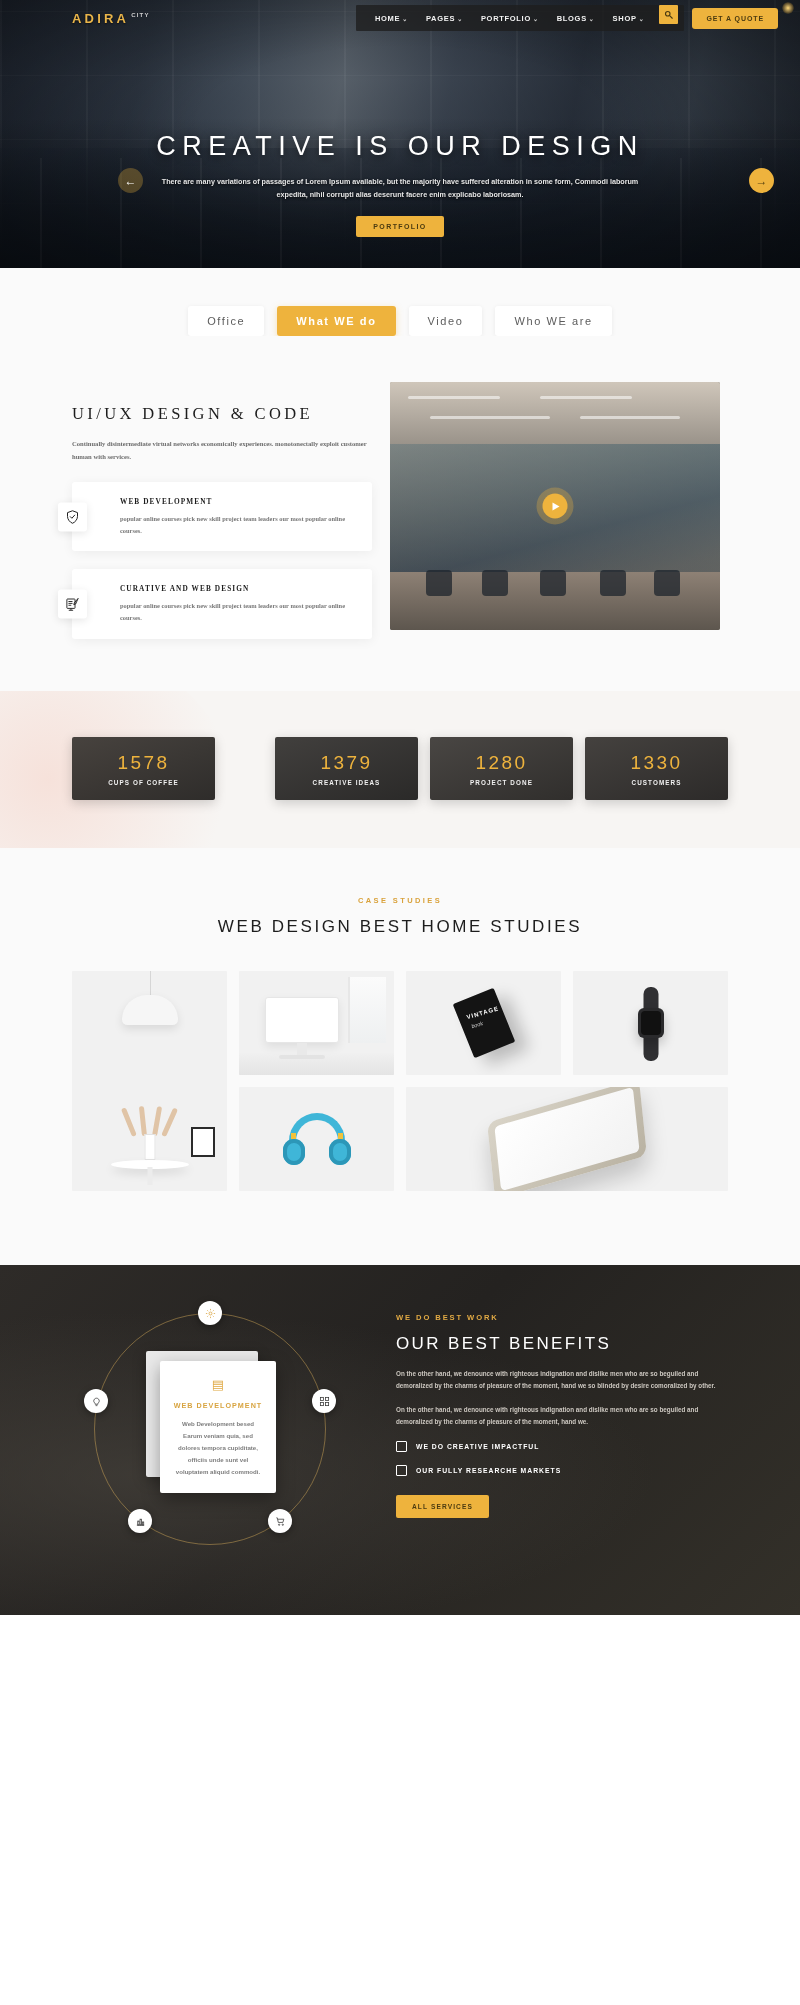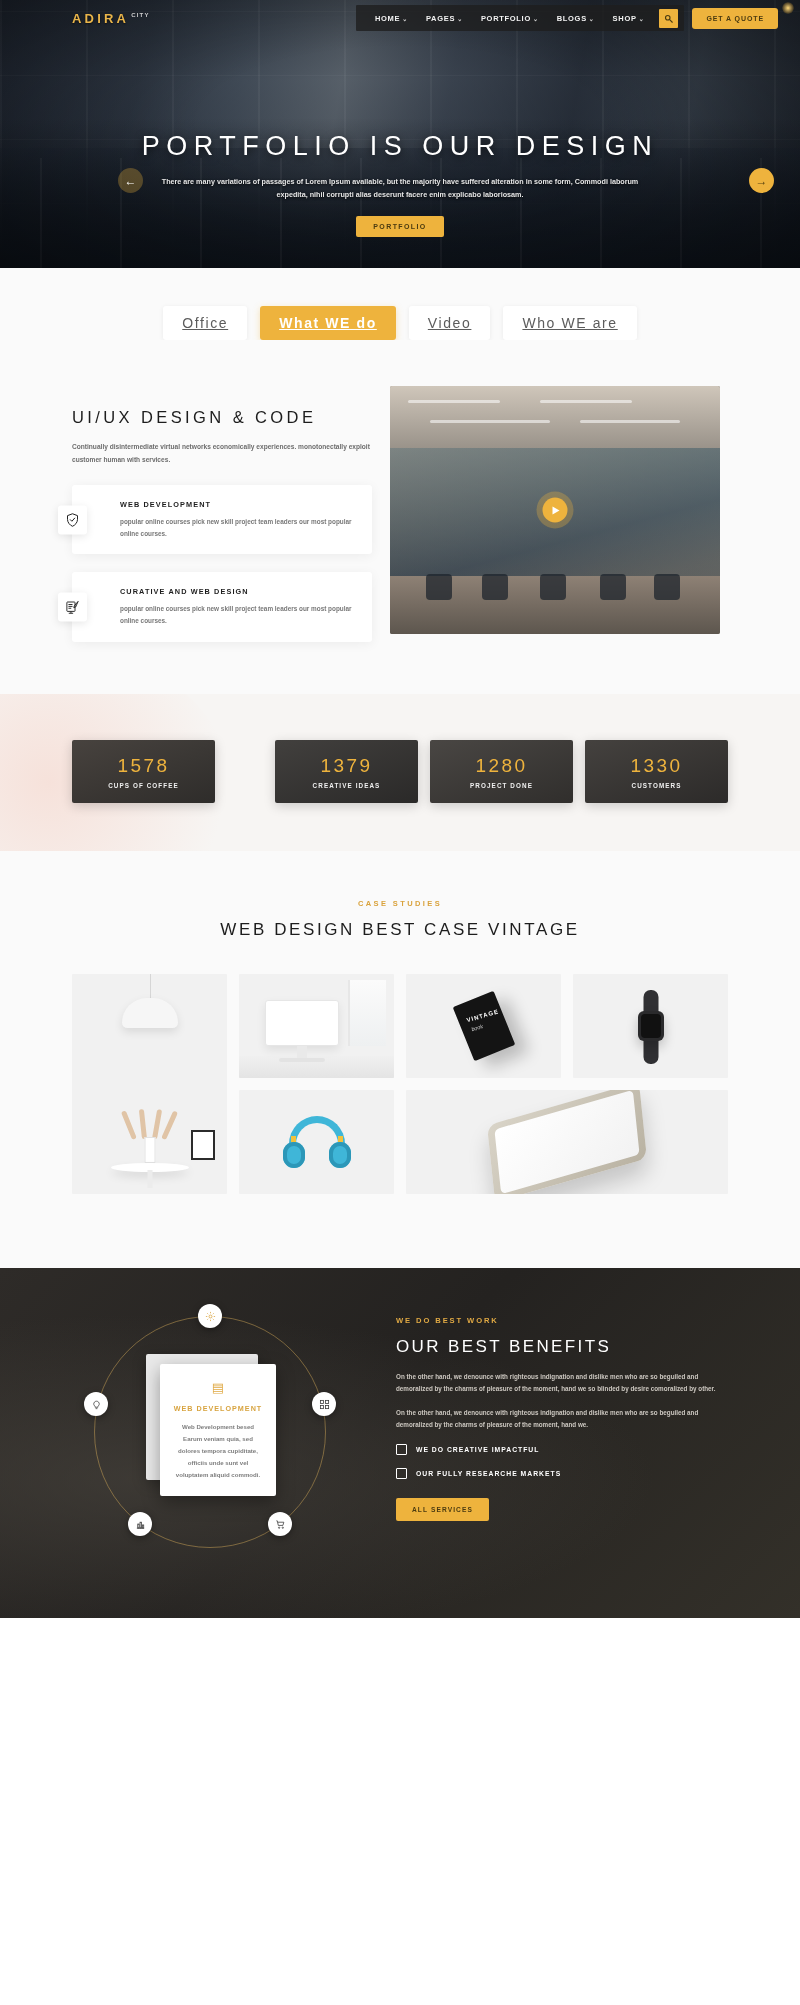--- a/index.html
+++ b/index.html
@@ -47,21 +47,21 @@
   }
   .logo{ margin-left:72px; display:flex; align-items:flex-start; }
   .logo-main{
     font-size:13px; letter-spacing:3.2px; font-weight:700; color:#e9b54a;
     text-shadow:0 1px 2px rgba(0,0,0,.6);
   }
   .logo-sub{
     font-size:6px; letter-spacing:1.2px; color:#cfcfcf; margin-left:2px; margin-top:1px; font-weight:700;
   }
   .nav-wrap{
-    margin-left:auto; margin-right:8px; display:flex; align-items:center;
+    margin-left:auto; margin-right:8px; display:flex; 
     background:rgba(30,30,30,.78); height:26px; padding:0 6px 0 10px; border-radius:1px;
   }
   .nav-item{
     font-size:7.5px; font-weight:700; letter-spacing:.7px; color:#f2f2f2;
     padding:0 9px; display:flex; align-items:center; gap:2px; white-space:nowrap;
   }
   .nav-item .caret{ font-size:6px; color:#d8d8d8; }
   .search-btn{
     width:19px; height:19px; background:#eeb33d; display:flex; align-items:center; justify-content:center;
     margin-left:6px; border-radius:1px;
@@ -100,28 +100,28 @@
     position:absolute; top:168px; width:25px; height:25px; border-radius:50%;
     display:flex; align-items:center; justify-content:center; font-size:12px; color:#fff; z-index:6;
   }
   .arrow.left{ left:118px; background:rgba(235,179,61,.30); }
   .arrow.right{ right:26px; background:#eeb33d; color:#5a4510; }
 
   
   .tabs-sec{ background:#fafafa; padding:38px 0 0; }
   .tabs{ display:flex; justify-content:center; gap:13px; }
   .tab{
-    background:#fff; font-size:14px; letter-spacing:1.6px; color:#5c5c5c; font-weight:500;
-    padding:9px 19px; border-radius:3px; box-shadow:0 1px 5px rgba(0,0,0,.07);text-decoration:underline;
+    background:#fff; font-size:11px; letter-spacing:1.6px; color:#5c5c5c; font-weight:500;
+    padding:9px 19px; border-radius:3px; box-shadow:0 1px 5px rgba(0,0,0,.07);
   }
   .tab.active{ background:#eeb33d; color:#fff; font-weight:600; box-shadow:0 2px 7px rgba(238,179,61,.35); }
 
   
   .uiux{ background:#fafafa; padding:46px 0 52px; position:relative; }
-  .uiux-inner{ width:656px; margin:0 auto; display:flex; gap:18px; position:relative; }
+  .uiux-inner{ width:656px; margin:0 auto; display:flex; gap:18px; position:relative;font-family:Liberation Serif, serif; }
   .uiux-left{ width:300px; padding-top:22px; }
   .uiux-title{ font-size:16.5px; letter-spacing:3.4px; color:#1d1d1d; font-weight:400; }
   .uiux-desc{ margin-top:14px; font-size:6.6px; line-height:1.95; color:#6d6d6d; font-weight:600; }
   .fcard{
     position:relative; margin-top:18px; background:#fff; border-radius:3px;
     box-shadow:0 2px 12px rgba(0,0,0,.06); padding:15px 16px 15px 48px; min-height:62px;
   }
   .fcard-icon{
     position:absolute; left:-14px; top:50%; transform:translateY(-50%);
     width:29px; height:29px; background:#fff; border-radius:3px;
@@ -349,21 +349,21 @@
               <line x1="15" y1="15" x2="22" y2="22" stroke-linecap="round"></line>
           </svg>
         </div>
       </nav>
 
       <div class="quote-btn">GET A QUOTE</div>
       <div class="bulb"></div>
     </div>
 
     <div class="hero-inner">
-      <h1 class="hero-title">PORTFOLIO IS OUR DESIGN</h1>
+      <h1 class="hero-title">CREATIVE IS OUR DESIGN</h1>
       <p class="hero-para">There are many variations of passages of Lorem Ipsum available, but the majority have suffered alteration in some form, Commodi laborum expedita, nihil corrupti alias deserunt facere enim explicabo laboriosam.</p>
       <a class="hero-cta">PORTFOLIO</a>
     </div>
 
     <div class="arrow left">←</div>
     <div class="arrow right">→</div>
   </section>
 
   <section class="tabs-sec">
     <div class="tabs">
@@ -447,21 +447,21 @@
       </div>
       <div class="stat s4">
         <div class="stat-num">1330</div>
         <div class="stat-lab">CUSTOMERS</div>
       </div>
     </div>
   </section>
 
   <section class="cases">
     <div class="cases-eyebrow">CASE STUDIES</div>
-    <h2 class="cases-title">WEB DESIGN BEST CASE VINTAGE</h2>
+    <h2 class="cases-title">WEB DESIGN BEST HOME STUDIES</h2>
 
     <div class="grid">
 
       <div class="pz tall">
         <div class="lamp-cord"></div>
         <div class="lamp-sh"></div>
         <div class="pampas">
           <i style="left:2px; transform:rotate(-22deg)"></i>
           <i style="left:12px; transform:rotate(-6deg)"></i>
           <i style="left:22px; transform:rotate(10deg)"></i>

